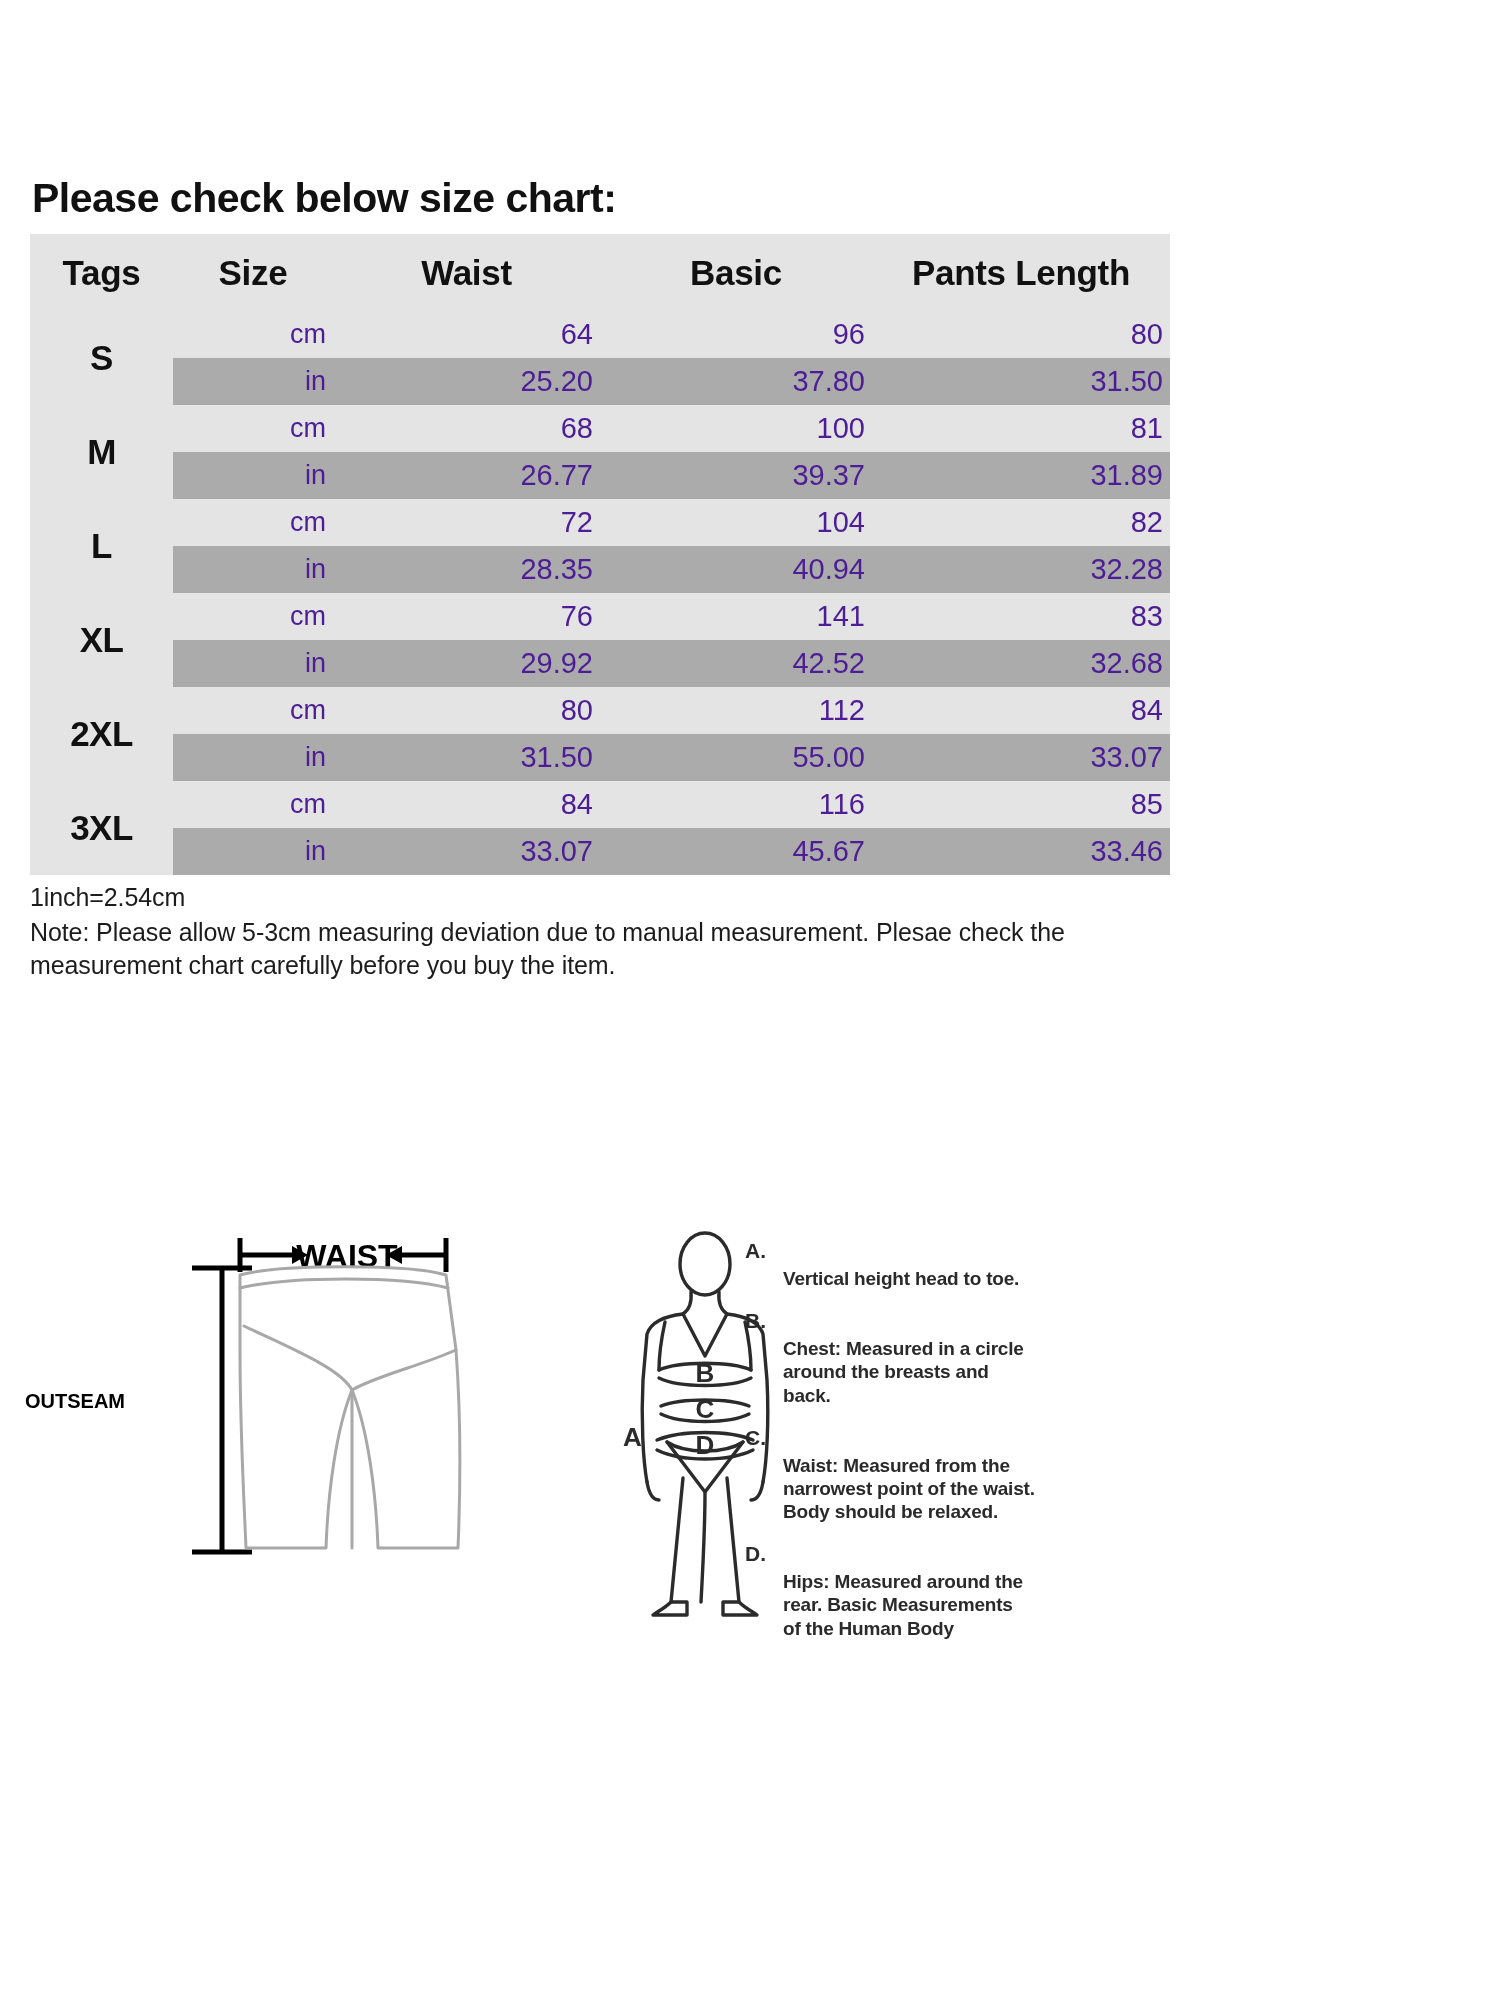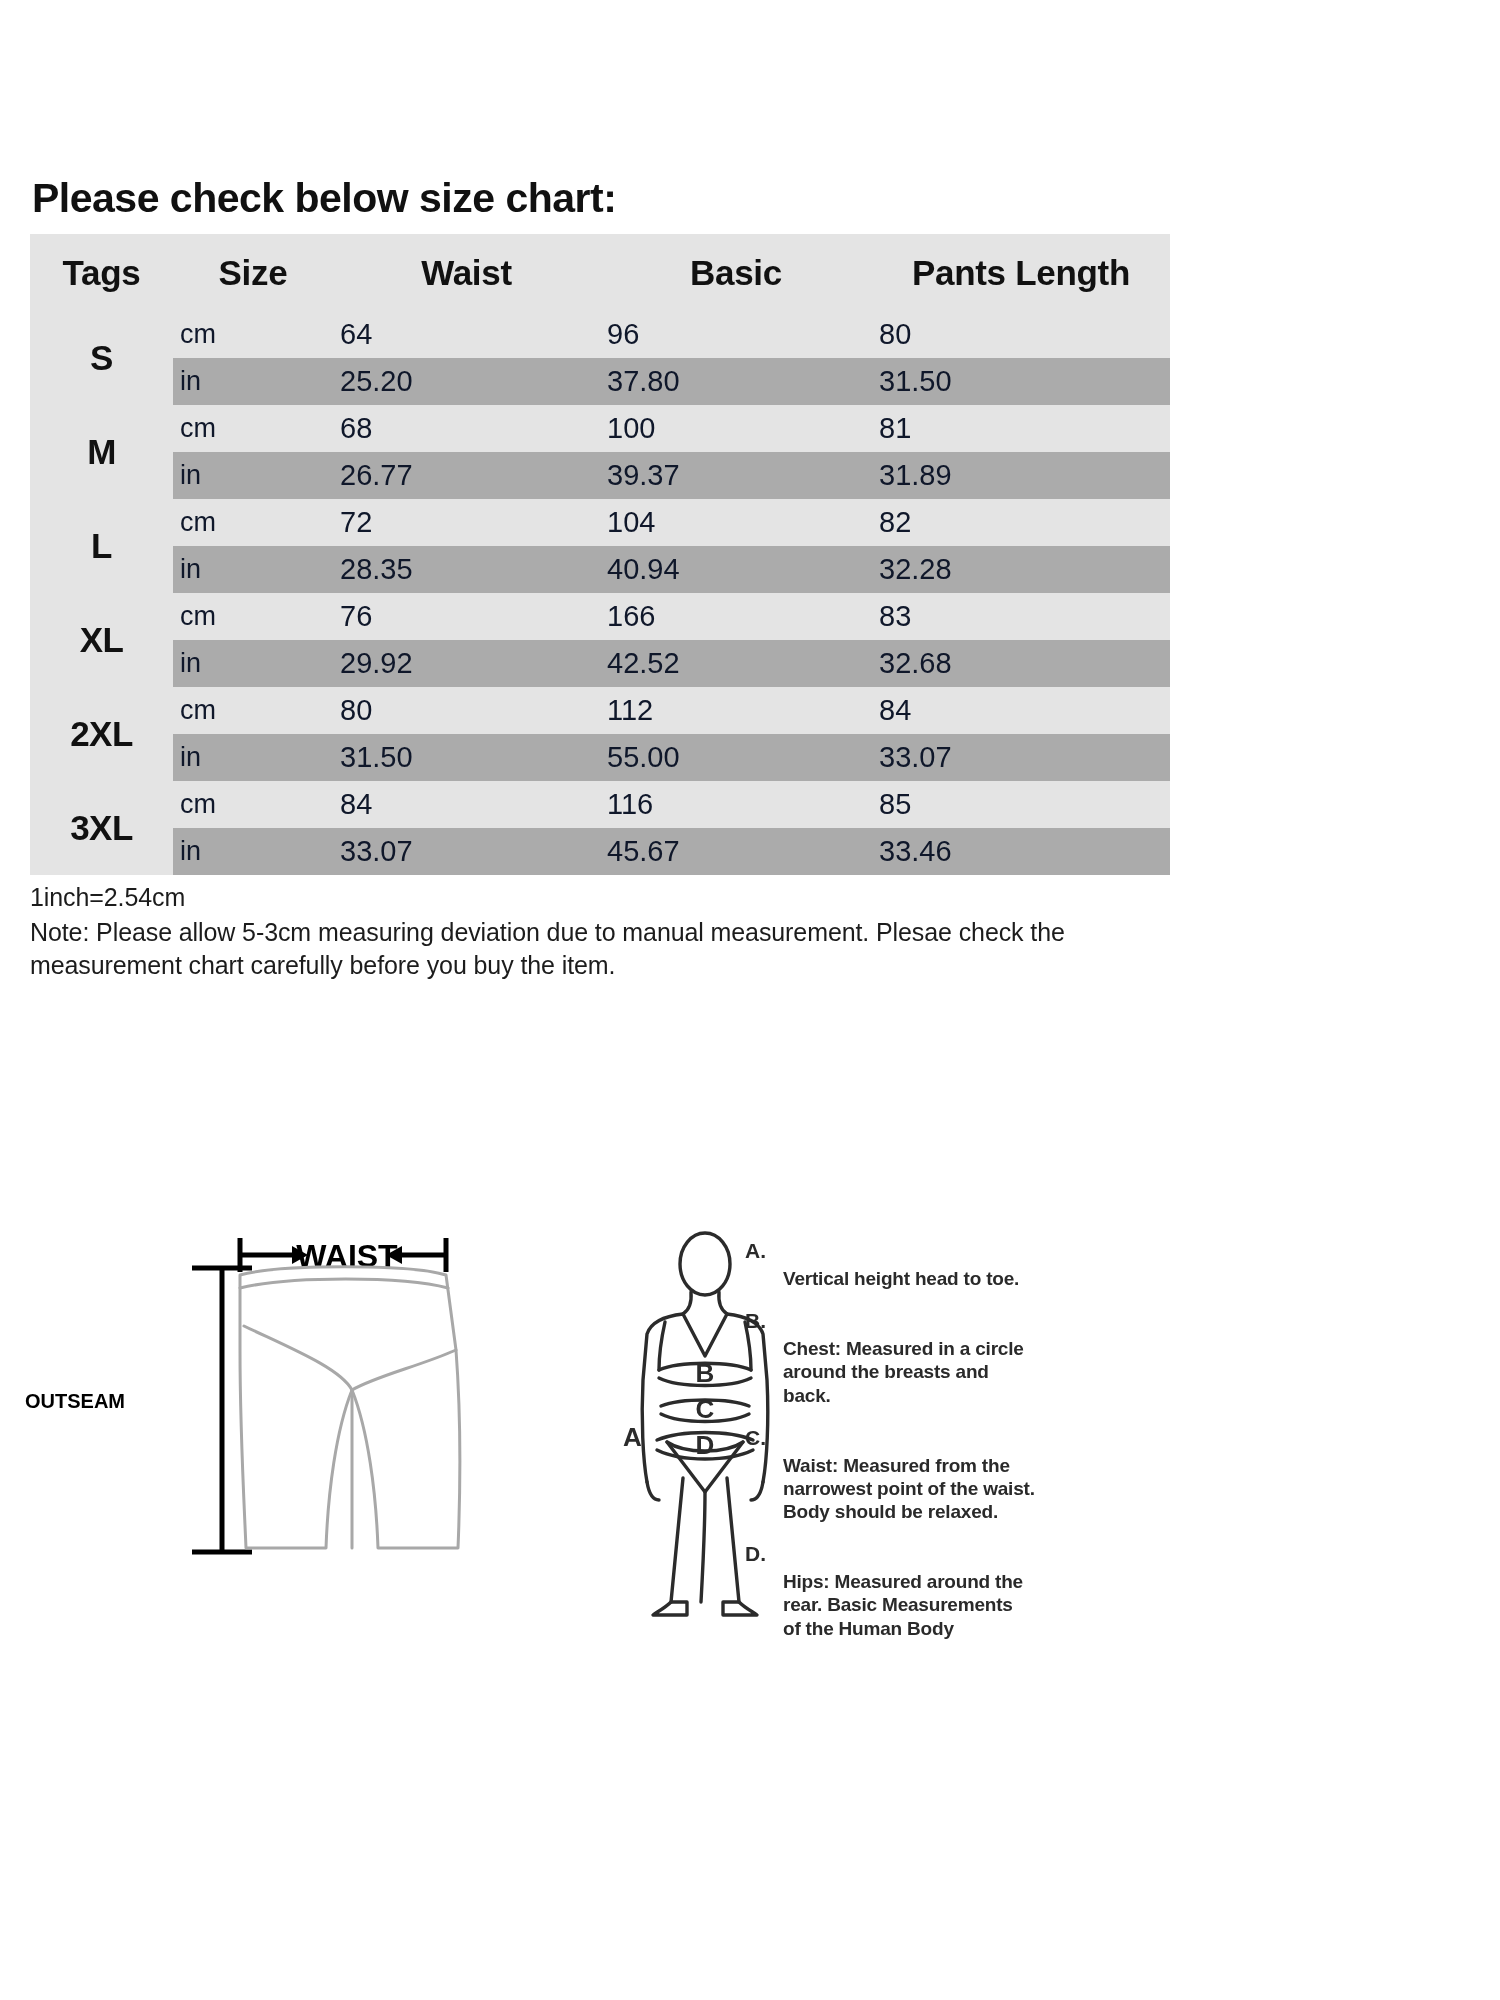--- a/index.html
+++ b/index.html
@@ -80,24 +80,24 @@
     font-size: 35px;
     font-weight: bold;
     color: #111111;
     text-align: center;
     vertical-align: middle;
     letter-spacing: -0.5px;
   }
 
   td.unit-cell,
   td.val-cell {
-    text-align: left;
+    text-align: right;
     vertical-align: middle;
     font-size: 29px;
-    color: #0f172a;
+    color: #4c1d95;
   }
   td.unit-cell { font-size: 27px; }
 
   tr.row-cm td.unit-cell,
   tr.row-cm td.val-cell { background: #e4e4e4; }
 
   tr.row-in td.unit-cell,
   tr.row-in td.val-cell { background: #ababab; }
 
   
@@ -233,21 +233,21 @@
           <td class="unit-cell">in</td>
           <td class="val-cell">28.35</td>
           <td class="val-cell">40.94</td>
           <td class="val-cell">32.28</td>
         </tr>
 
         <tr class="row-cm">
           <td class="tag-cell" rowspan="2">XL</td>
           <td class="unit-cell">cm</td>
           <td class="val-cell">76</td>
-          <td class="val-cell">166</td>
+          <td class="val-cell">141</td>
           <td class="val-cell">83</td>
         </tr>
         <tr class="row-in">
           <td class="unit-cell">in</td>
           <td class="val-cell">29.92</td>
           <td class="val-cell">42.52</td>
           <td class="val-cell">32.68</td>
         </tr>
 
         <tr class="row-cm">

